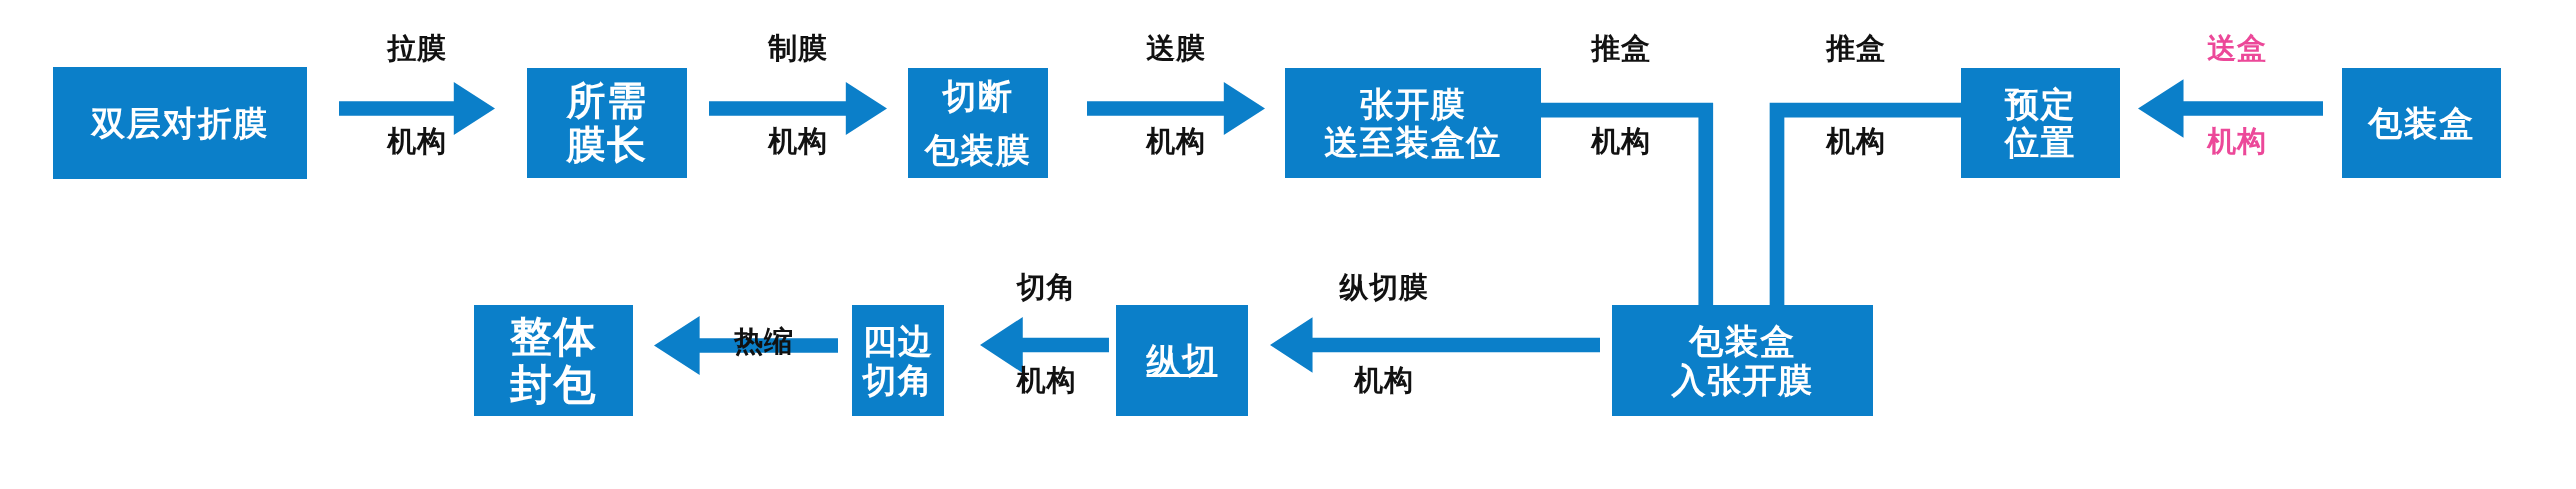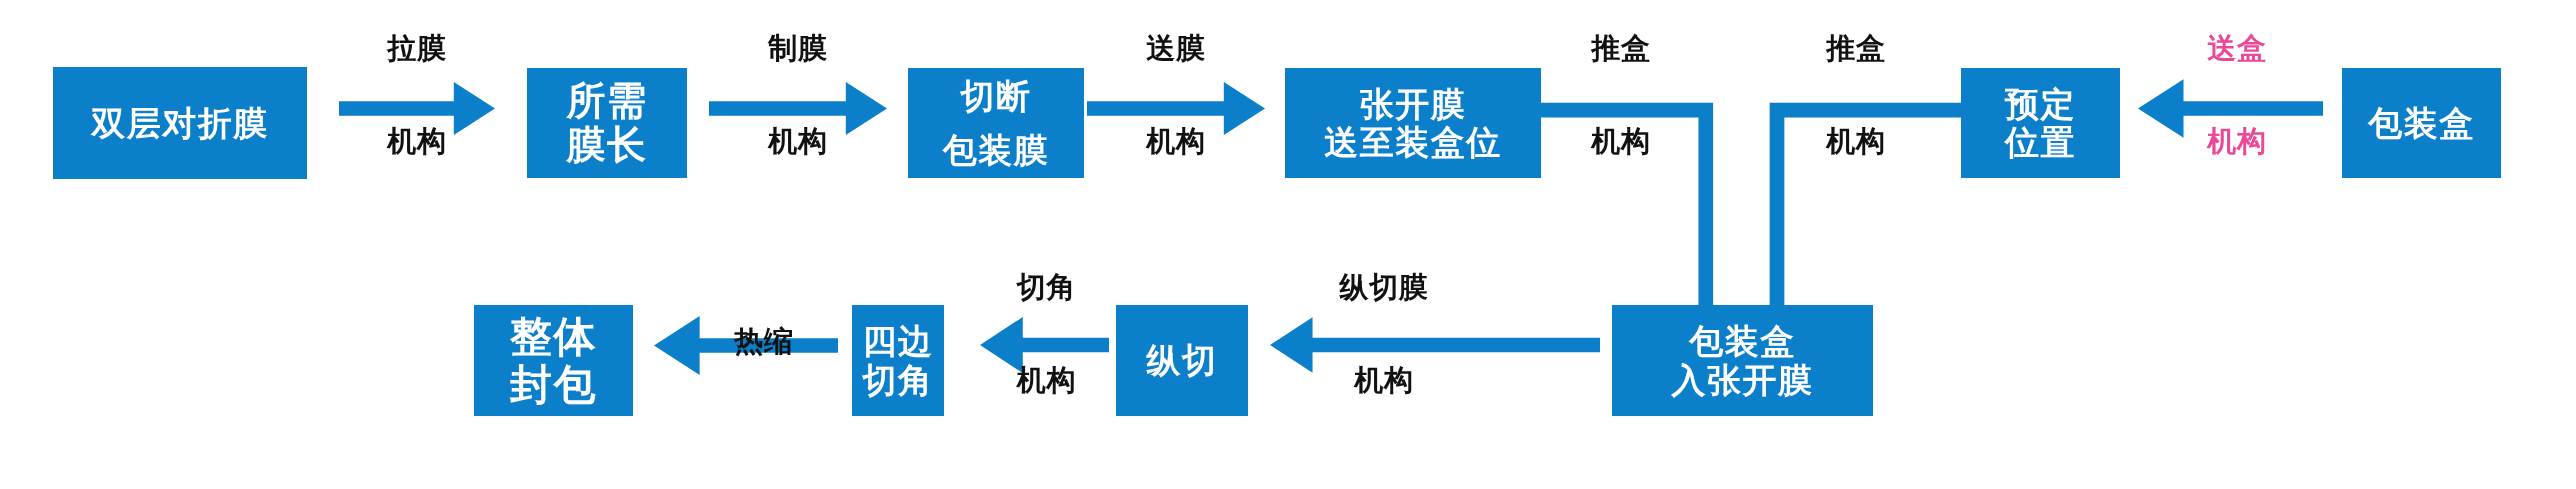--- a/index.html
+++ b/index.html
@@ -91,21 +91,21 @@
       </svg>
     </div>
 
   <div class="node" id="node-n1" style="left: 53px; top: 67px; width: 254px; height: 112px; font-size: 34px; background: rgb(11, 127, 201);">
     <span class="ln">双层对折膜</span>
   </div>
   <div class="node" id="node-n2" style="left: 527px; top: 68px; width: 160px; height: 110px; font-size: 39px; background: rgb(11, 127, 201);">
     <span class="ln">所需</span>
     <span class="ln">膜长</span>
   </div>
-  <div class="node" id="node-n3" style="left: 908px; top: 68px; width: 176px; height: 110px; font-size: 34px; background: rgb(11, 127, 201); gap: 16px;">
+  <div class="node" id="node-n3" style="left: 908px; top: 68px; width: 140px; height: 110px; font-size: 34px; background: rgb(11, 127, 201); gap: 16px;">
     <span class="ln">切断</span>
     <span class="ln">包装膜</span>
   </div>
   <div class="node" id="node-n4" style="left: 1285px; top: 68px; width: 256px; height: 110px; font-size: 34px; background: rgb(11, 127, 201);">
     <span class="ln">张开膜</span>
     <span class="ln">送至装盒位</span>
   </div>
   <div class="node" id="node-n5" style="left: 1961px; top: 68px; width: 159px; height: 110px; font-size: 34px; background: rgb(11, 127, 201);">
     <span class="ln">预定</span>
     <span class="ln">位置</span>
@@ -114,21 +114,21 @@
     <span class="ln">包装盒</span>
   </div>
   <div class="node" id="node-n7" style="left: 474px; top: 305px; width: 159px; height: 111px; font-size: 42px; background: rgb(11, 127, 201);">
     <span class="ln">整体</span>
     <span class="ln">封包</span>
   </div>
   <div class="node" id="node-n8" style="left: 852px; top: 305px; width: 92px; height: 111px; font-size: 34px; background: rgb(11, 127, 201);">
     <span class="ln">四边</span>
     <span class="ln">切角</span>
   </div>
-  <div class="node" id="node-n9" style="left: 1116px; top: 305px; width: 132px; height: 111px; font-size: 34px; background: rgb(11, 127, 201);">
+  <div class="node" id="node-n9" style="left: 1116px; top: 305px; width: 132px; height: 111px; font-size: 34px; background: rgb(11, 127, 201); text-decoration: underline;">
     <span class="ln">纵切</span>
   </div>
   <div class="node" id="node-n10" style="left: 1612px; top: 305px; width: 261px; height: 111px; font-size: 34px; background: rgb(11, 127, 201);">
     <span class="ln">包装盒</span>
     <span class="ln">入张开膜</span>
   </div>
 
   <div class="edge-label" id="lab-e1" style="left: 339px; top: 33px; width: 156px; font-size: 29px; color: rgb(17, 17, 17); height: 125px; justify-content: space-between;">
     <span class="ln">拉膜</span>
     <span class="ln">机构</span>

